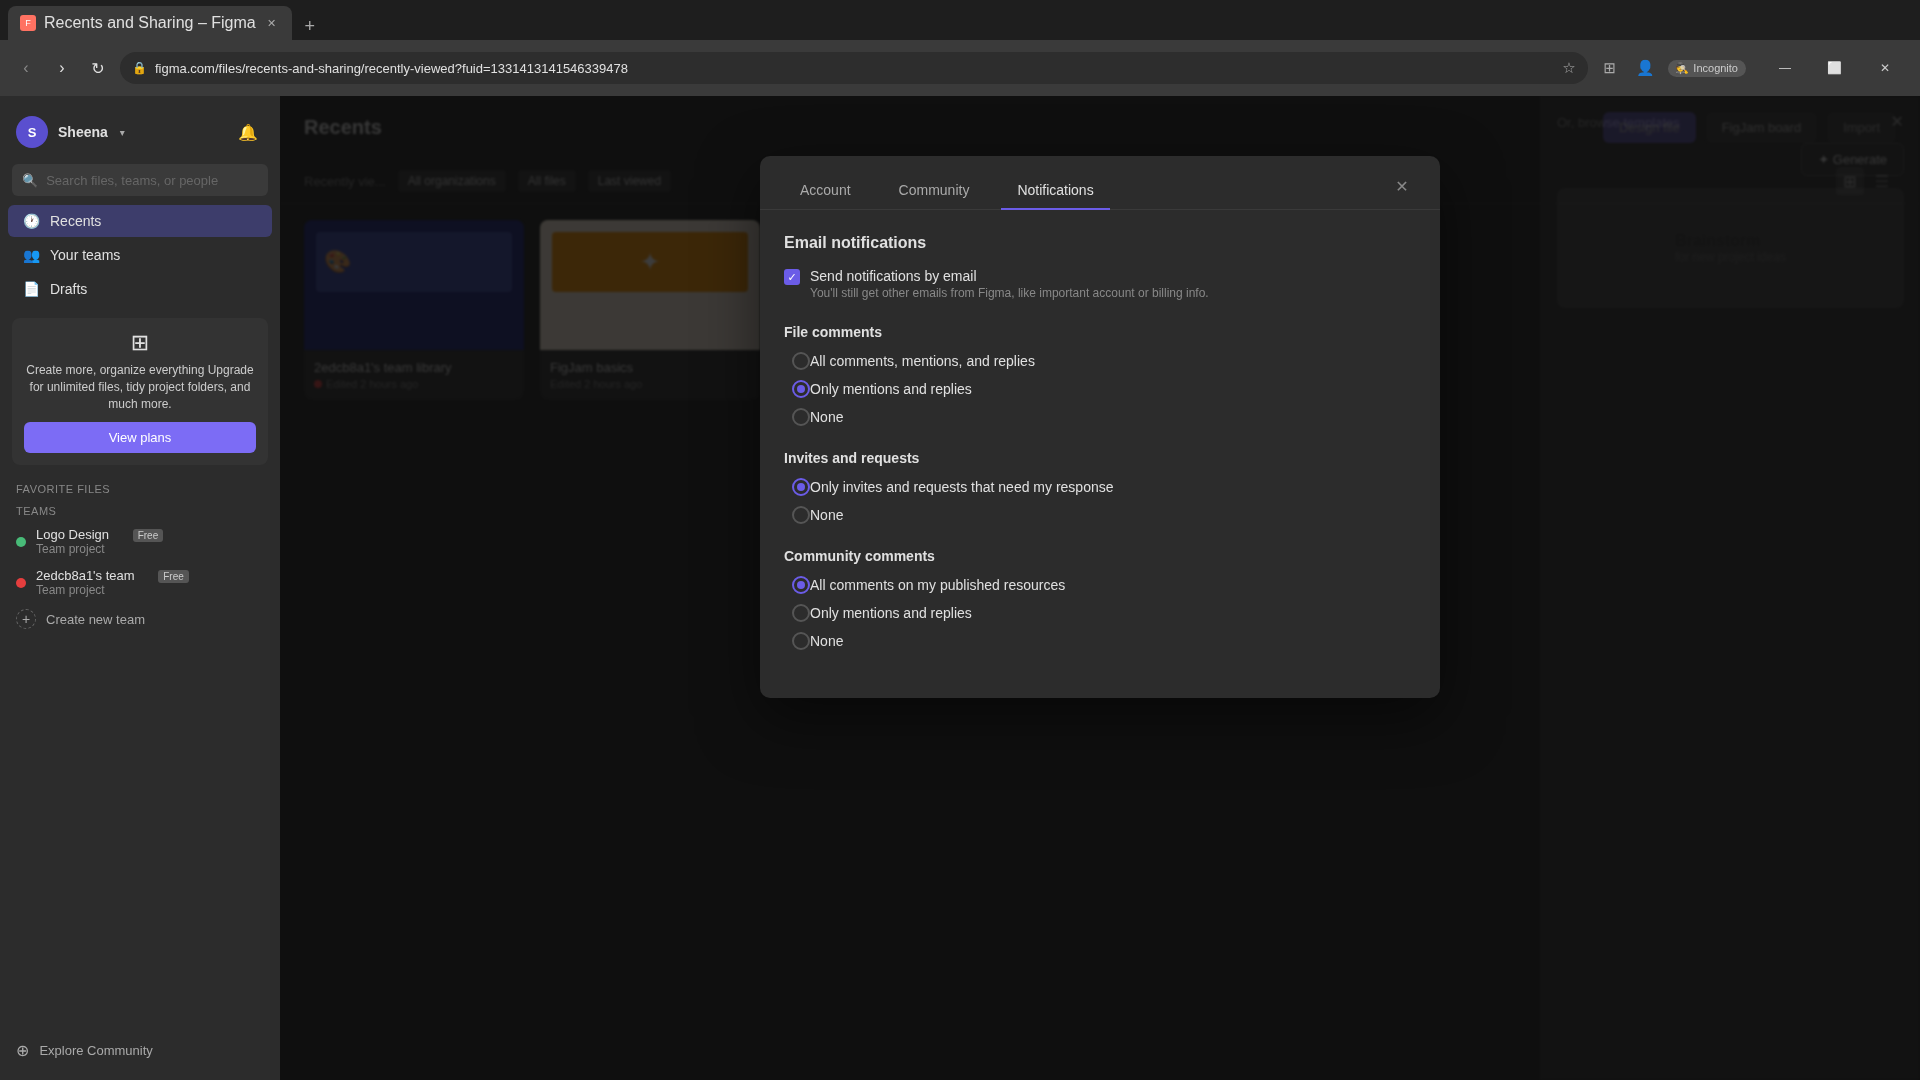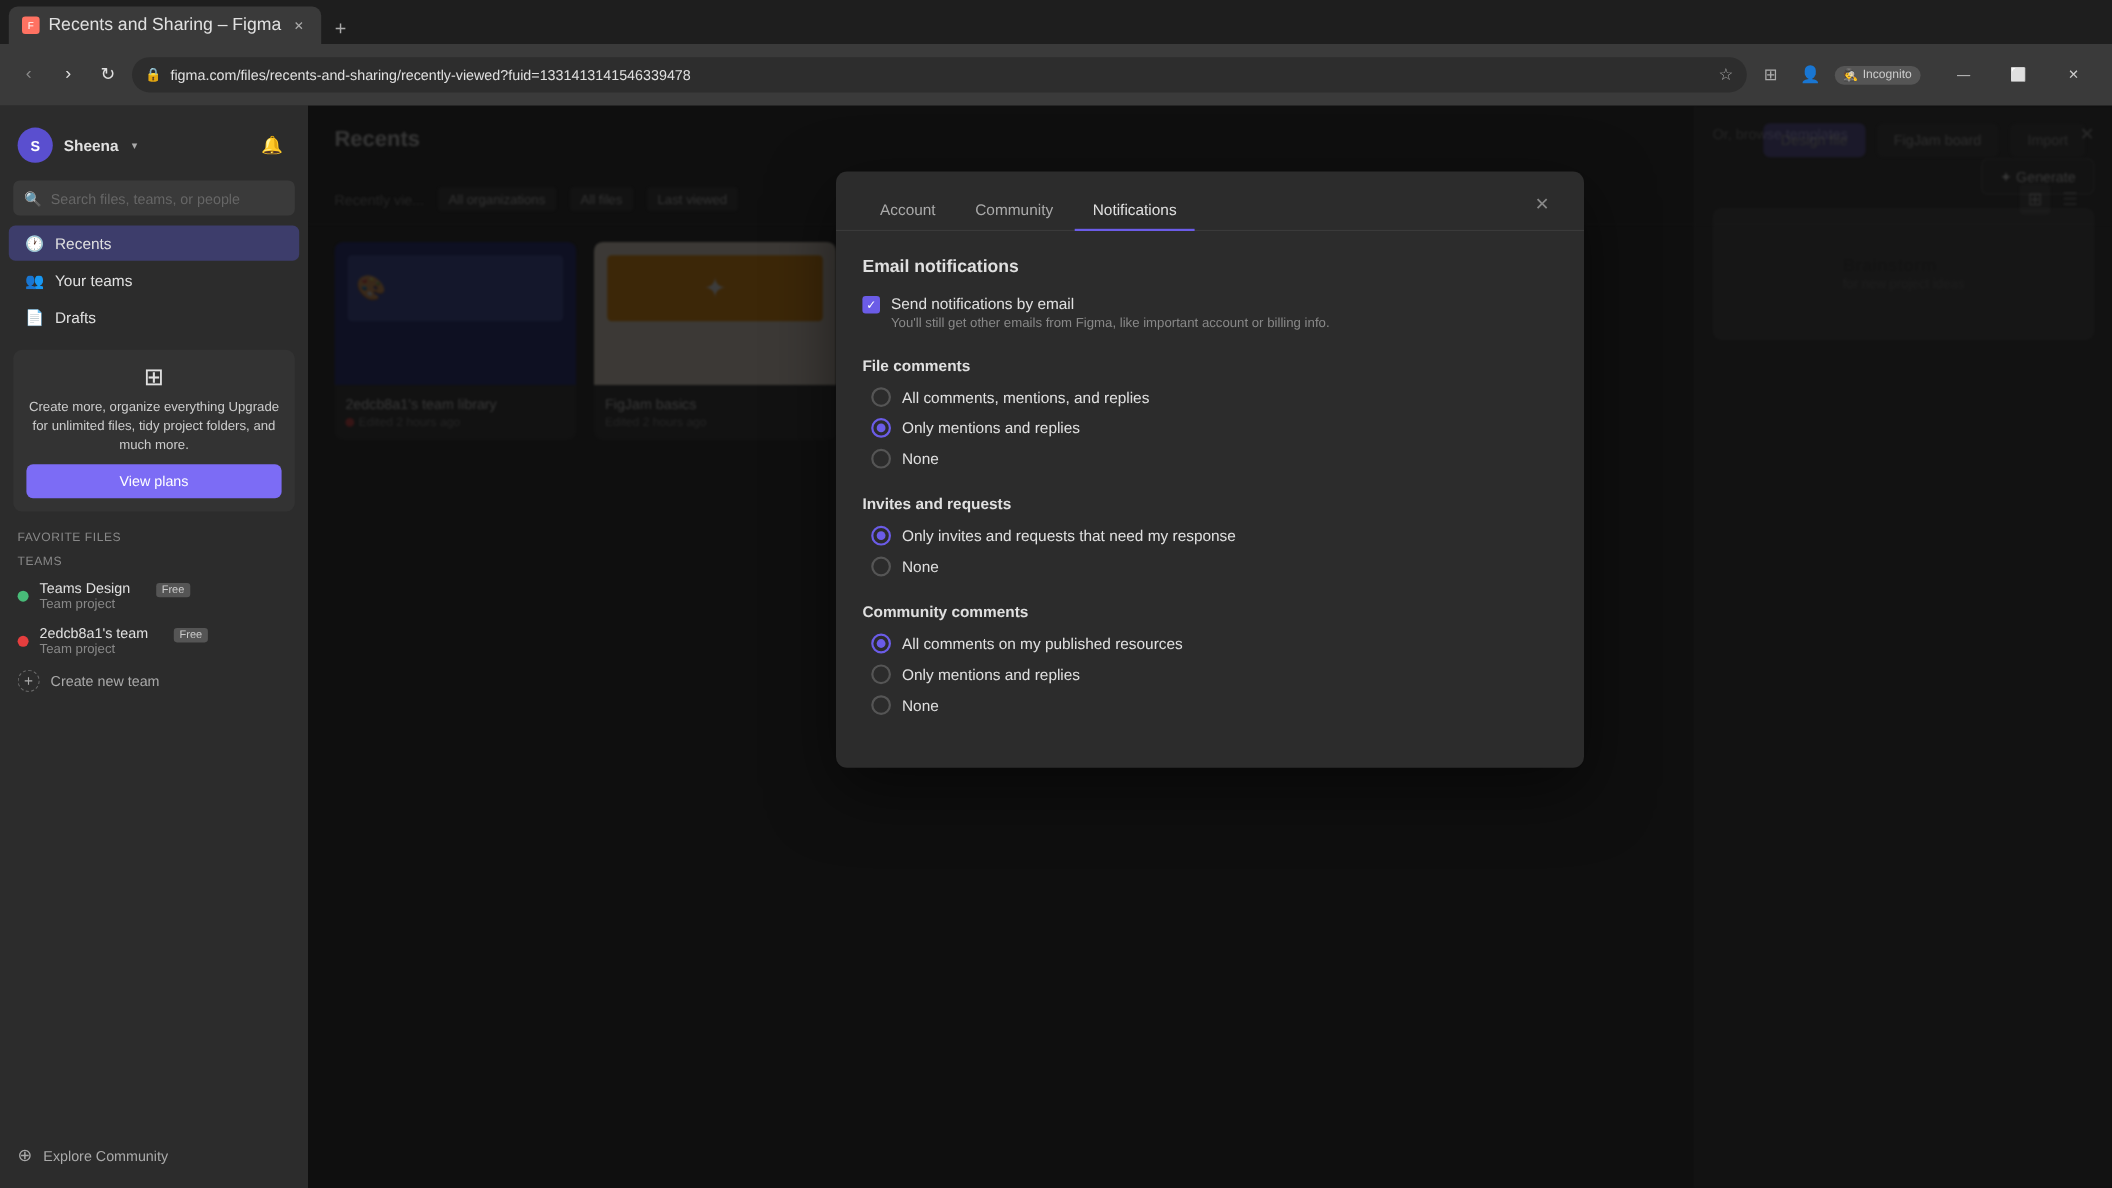--- a/index.html
+++ b/index.html
@@ -85,35 +85,35 @@
     
     .brainstorm-panel { position: absolute; right: 0; top: 0; width: 380px; height: 100%; background: #2d2d2d; border-left: 1px solid #3a3a3a; display: flex; flex-direction: column; padding: 16px; }
     .brainstorm-header { display: flex; align-items: center; justify-content: space-between; margin-bottom: 12px; }
     .close-panel-btn { color: #aaa; cursor: pointer; font-size: 16px; }
     .generate-btn { background: #333; border: 1px solid #555; color: #e0e0e0; padding: 8px 16px; border-radius: 6px; cursor: pointer; display: flex; align-items: center; gap: 6px; font-size: 13px; margin-left: auto; }
     .brainstorm-thumb { background: #444; border-radius: 8px; height: 120px; margin-bottom: 12px; display: flex; align-items: center; justify-content: center; overflow: hidden; position: relative; }
 
     
     .modal-overlay { position: absolute; top: 0; left: 0; right: 0; bottom: 0; background: rgba(0,0,0,0.5); z-index: 100; display: flex; align-items: flex-start; justify-content: center; padding-top: 60px; }
     .modal { background: #2c2c2c; border-radius: 10px; width: 680px; min-height: 540px; box-shadow: 0 20px 60px rgba(0,0,0,0.5); overflow: hidden; }
-    .modal-tabs { display: flex; padding: 16px 24px 0; border-bottom: 1px solid #3a3a3a; gap: 4px; }
+    .modal-tabs { display: flex; padding: 16px 24px 0; border-bottom: 1px solid #3a3a3a; gap: 16px; }
     .modal-tab { padding: 10px 16px; font-size: 14px; color: #aaa; cursor: pointer; border-bottom: 2px solid transparent; margin-bottom: -1px; }
     .modal-tab.active { color: #e0e0e0; border-bottom-color: #6b5ce7; }
     .modal-close { margin-left: auto; width: 28px; height: 28px; display: flex; align-items: center; justify-content: center; color: #888; cursor: pointer; font-size: 16px; border-radius: 50%; }
     .modal-body { padding: 24px; }
     .section-title { font-size: 16px; font-weight: 600; color: #e0e0e0; margin-bottom: 16px; }
     .checkbox-row { display: flex; align-items: flex-start; gap: 10px; margin-bottom: 6px; }
     .checkbox { width: 16px; height: 16px; background: #6b5ce7; border-radius: 3px; display: flex; align-items: center; justify-content: center; flex-shrink: 0; margin-top: 1px; }
     .checkmark { color: white; font-size: 11px; }
     .checkbox-label { font-size: 14px; color: #e0e0e0; }
     .checkbox-sub { font-size: 12px; color: #888; margin-top: 2px; }
     .subsection { margin-bottom: 24px; }
     .subsection-title { font-size: 14px; font-weight: 600; color: #e0e0e0; margin-bottom: 12px; }
     .radio-group { display: flex; flex-direction: column; gap: 10px; padding-left: 8px; }
-    .radio-row { display: flex; align-items: center; gap: 10px; cursor: pointer; }
+    .radio-row { display: flex; align-items: center; cursor: pointer; }
     .radio { width: 18px; height: 18px; border-radius: 50%; border: 2px solid #555; flex-shrink: 0; display: flex; align-items: center; justify-content: center; }
     .radio.selected { border-color: #6b5ce7; }
     .radio.selected::after { content: ''; width: 8px; height: 8px; border-radius: 50%; background: #6b5ce7; }
     .radio-label { font-size: 14px; color: #e0e0e0; }
   </style>
 </head>
 <body>
 
 <div class="browser-chrome">
   <div class="browser-tabs">
@@ -181,21 +181,21 @@
       <button class="upgrade-btn">View plans</button>
     </div>
 
     <div class="sidebar-section">Favorite files</div>
     <div class="sidebar-section">Teams</div>
 
     <div class="team-item">
       <div class="team-dot" style="background:#48bb78;"></div>
       <div class="team-info">
         <div class="team-name">
-          <span>Teams Design</span>
+          <span>Logo Design</span>
           <span class="badge">Free</span>
         </div>
         <div class="team-sub">Team project</div>
       </div>
     </div>
 
     <div class="team-item">
       <div class="team-dot" style="background:#e53e3e;"></div>
       <div class="team-info">
         <div class="team-name">

